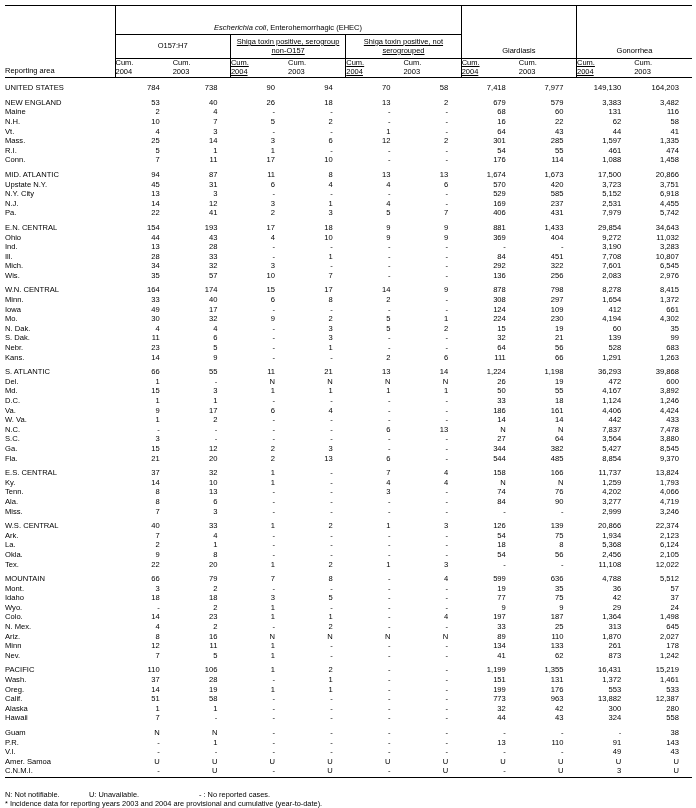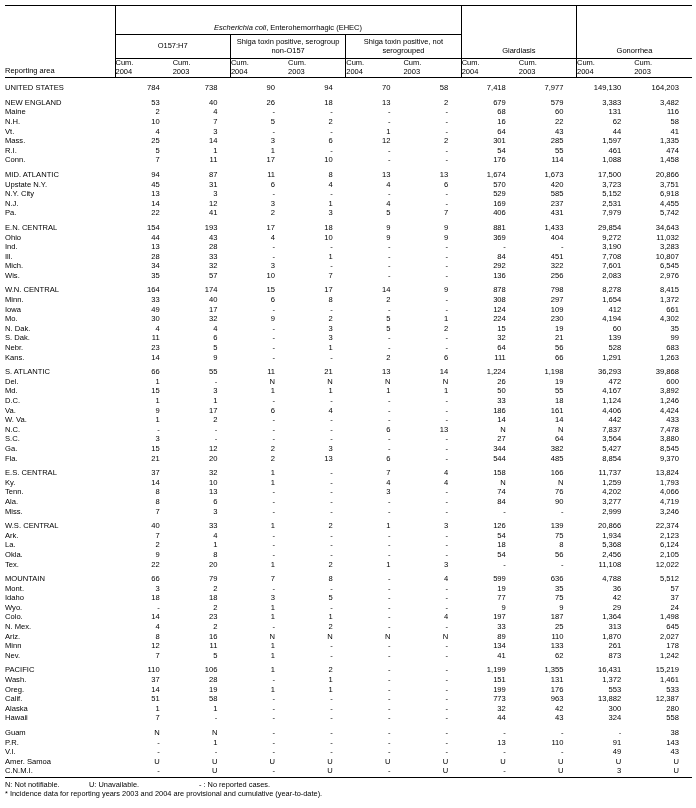--- a/index.html
+++ b/index.html
@@ -25,33 +25,33 @@
   thead th { font-weight: normal; font-size: 7.5px; line-height: 8.6px; }
 
   .area-h { text-align: left; vertical-align: bottom; padding: 0 0 2px 0;
             border-right: 1px solid #000; border-bottom: 1px solid #000; }
   .ehec-h { text-align: center; vertical-align: bottom; padding: 1px 2px 1px 2px;
             border-bottom: 1px solid #000; height: 29px; }
   .disease-h { text-align: center; vertical-align: bottom; padding: 0 2px 2px 2px;
                border-left: 1px solid #000; border-bottom: 1px solid #000; }
   .sub-h { text-align: center; vertical-align: middle; padding: 1px 5px;
            border-bottom: 1px solid #000; height: 24px; }
-  .gs { border-left: 1px solid #000; }
+  .gs { border-left: 1px solid #000; text-decoration: underline; }
   .cum-h { text-align: left; vertical-align: bottom; padding: 0 11px 1px 0;
            border-bottom: 1px solid #000; height: 19px; }
   .cum-h .blk { display: block; }
 
   tbody td { line-height: 9.6px; vertical-align: bottom; }
   td.area { text-align: left; white-space: nowrap; }
   td.num  { text-align: right; padding-right: 13px; white-space: nowrap; }
   tr.gap td { padding-top: 5px; }
   tbody tr:last-child td { border-bottom: 1px solid #000; padding-bottom: 1px; }
 
   
-  .footnotes { margin-top: 2px; font-size: 7.4px; line-height: 9px; }
+  .footnotes { margin-top: 12px; font-size: 7.4px; line-height: 9px; }
   .fn1 { display: inline-block; width: 84px; }
   .fn2 { display: inline-block; width: 110px; }
 </style>
 </head>
 <body>
 
 <div class="page">
 
 
   <table>

